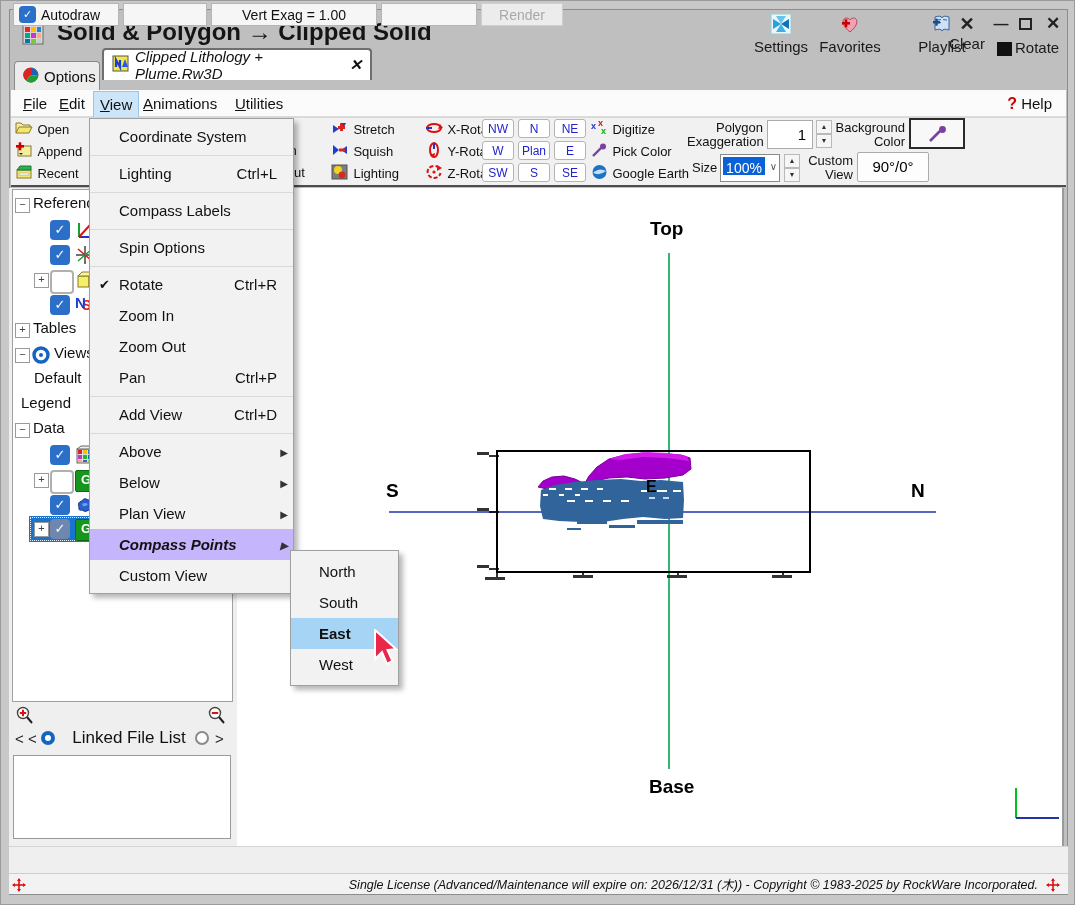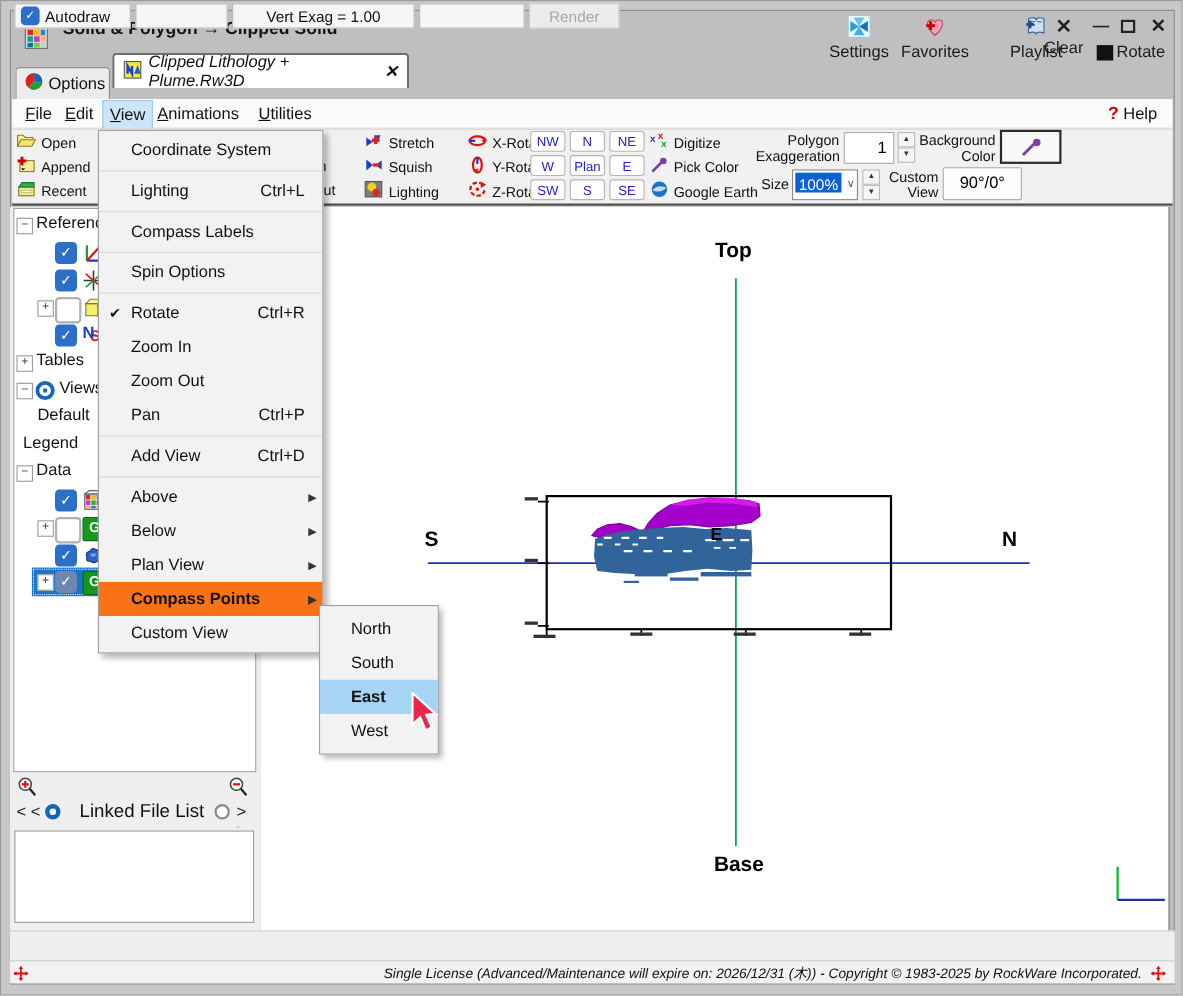--- a/index.html
+++ b/index.html
@@ -1,21 +1,21 @@
 <!DOCTYPE html>
 <html><head>
 <meta charset="utf-8">
 <style>
   html,body{margin:0;padding:0;background:#c8c8c8;font-family:"Liberation Sans",sans-serif;}
   #app{position:relative;width:1075px;height:905px;background:#c8c8c8;overflow:hidden;border:1px solid #9a9a9a;box-sizing:border-box;}
   .abs{position:absolute;box-sizing:border-box;}
   .ico{display:inline-block;vertical-align:middle;}
   
   .win-bg{left:8px;top:8px;width:1059px;height:886px;background:#bfbfbf;border:1px solid #8d8d8d;}
-  .title{font-size:16px;font-weight:bold;color:#151515;white-space:nowrap;}
+  .title{font-size:24px;font-weight:bold;color:#151515;white-space:nowrap;}
   .tb-action{text-align:center;font-size:15px;color:#1a1a1a;cursor:default;}
   .winbtn{font-size:15px;font-weight:bold;color:#222;text-align:center;width:20px;height:18px;line-height:18px;}
   
   .tab{border:1px solid #8a8a8a;border-bottom:none;border-radius:4px 4px 0 0;background:#ececec;display:flex;align-items:center;padding:0 8px;font-size:15px;color:#111;}
   .tab.active{background:#fff;border:2px solid #6f6f6f;border-bottom:none;}
   
   .menubar{left:10px;top:89px;width:1055px;height:27px;background:#fbfbfb;border-bottom:1px solid #dcdcdc;}
   .mb-item{position:absolute;top:1px;height:25px;line-height:25px;font-size:15px;color:#111;padding:0 6px;}
   .mb-item u{text-decoration:underline;}
   .mb-view{background:#cde5f8;border:1px solid #9bc6e8;}
@@ -44,21 +44,21 @@
   .radio.off{border:2px solid #8a8a8a;background:#fefefe;}
   
   .mainview{left:236px;top:187px;width:827px;height:658px;background:#fff;border-right:2px solid #9a9a9a;}
   .vp-lbl{position:absolute;color:#000;font-weight:bold;}
   
   .dropdown{left:88px;top:117px;width:205px;background:#f2f2f2;border:1px solid #a0a0a0;box-shadow:4px 4px 5px rgba(0,0,0,.28);z-index:50;padding:2px 0;}
   .mi{position:relative;height:31px;line-height:31px;font-size:15px;color:#111;padding-left:29px;display:flex;}
   .mi .sc{position:absolute;right:16px;font-size:15px;color:#111;}
   .mi .arr{position:absolute;right:5px;font-size:10px;color:#333;top:1px;}
   .mi .chkmark{position:absolute;left:9px;font-size:13px;color:#111;}
-  .mi.hl{background:#f97316;font-weight:bold;}
+  .mi.hl{background:#c4b5fd;font-weight:bold;font-style:italic;}
   .msep{height:6px;display:flex;align-items:center;}
   .msep i{display:block;width:100%;height:1px;background:#d9d9d9;}
   .submenu{left:289px;top:549px;width:109px;background:#f2f2f2;border:1px solid #a0a0a0;box-shadow:4px 4px 5px rgba(0,0,0,.28);z-index:55;padding:5px 0;}
   .smi{height:31px;line-height:31px;font-size:15px;color:#111;padding-left:28px;}
   .smi.hl{background:#a6d4f5;font-weight:bold;}
   
   .botstrip{left:8px;top:845px;width:1059px;height:27px;background:#efefef;border-top:1px solid #d4d4d4;}
   .bpanel{position:absolute;top:2px;height:23px;background:#f6f6f6;border:1px solid #b5b5b5;font-size:14px;color:#111;display:flex;align-items:center;justify-content:center;}
   .statusbar{left:8px;top:872px;width:1059px;height:21px;background:#f2f2f2;border-top:1px solid #cfcfcf;}
   .license{position:absolute;right:30px;top:3px;font-size:12.5px;font-style:italic;color:#111;}

